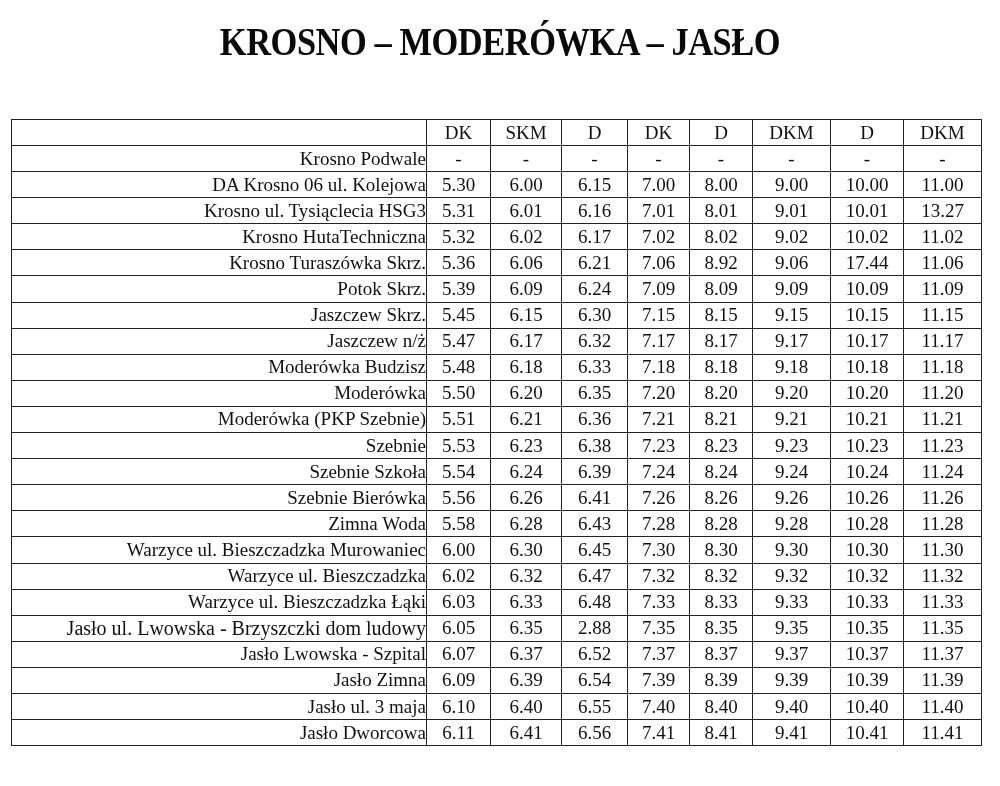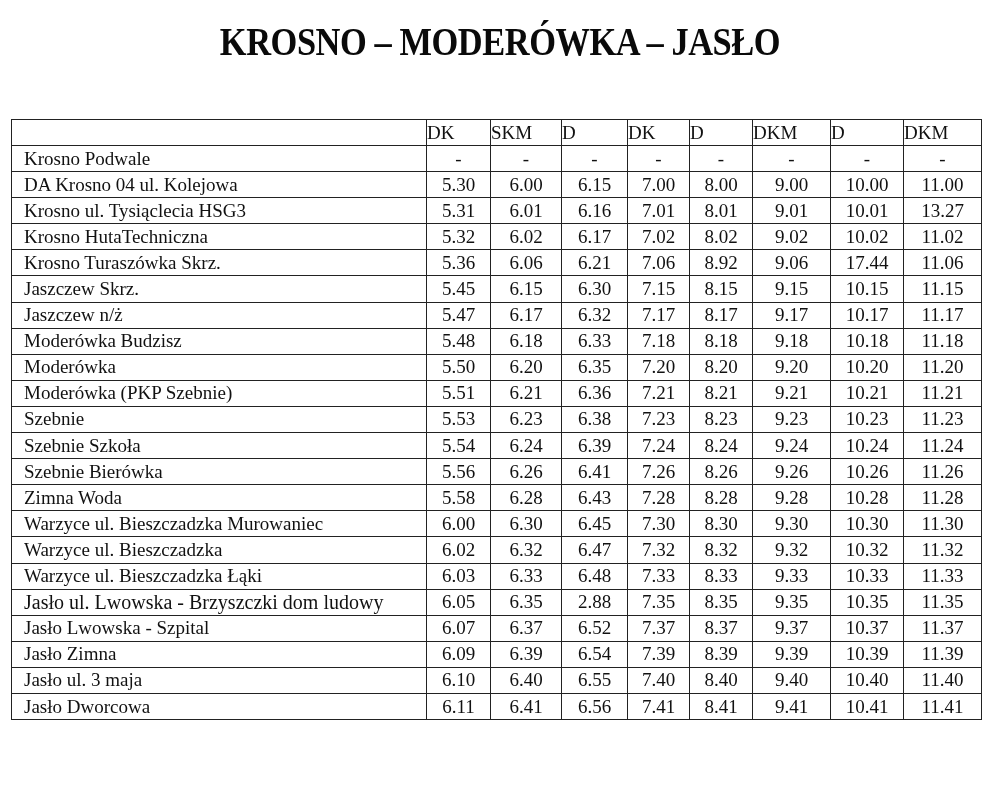--- a/index.html
+++ b/index.html
@@ -43,24 +43,24 @@
       border: 1.5px solid #222222;
       height: 25.1px;
       padding: 0;
       line-height: 24px;
       font-weight: normal;
       white-space: nowrap;
       overflow: hidden;
     }
     table.timetable th {
       height: 25px;
-      text-align: left;
+      text-align: center;
     }
     table.timetable td.stop {
-      text-align: left;
+      text-align: right;
       padding-left: 12px;
     }
     table.timetable td.stop.small {
       font-size: 20px;
     }
     table.timetable td.time {
       text-align: center;
     }
     col.c-stop { width: 415px; }
     col.c1 { width: 64px; }
@@ -108,21 +108,21 @@
         <td class="time">-</td>
         <td class="time">-</td>
         <td class="time">-</td>
         <td class="time">-</td>
         <td class="time">-</td>
         <td class="time">-</td>
         <td class="time">-</td>
         <td class="time">-</td>
       </tr>
       <tr>
-        <td class="stop">DA Krosno 04 ul. Kolejowa</td>
+        <td class="stop">DA Krosno 06 ul. Kolejowa</td>
         <td class="time">5.30</td>
         <td class="time">6.00</td>
         <td class="time">6.15</td>
         <td class="time">7.00</td>
         <td class="time">8.00</td>
         <td class="time">9.00</td>
         <td class="time">10.00</td>
         <td class="time">11.00</td>
       </tr>
       <tr>
@@ -152,20 +152,31 @@
         <td class="time">5.36</td>
         <td class="time">6.06</td>
         <td class="time">6.21</td>
         <td class="time">7.06</td>
         <td class="time">8.92</td>
         <td class="time">9.06</td>
         <td class="time">17.44</td>
         <td class="time">11.06</td>
       </tr>
       <tr>
+        <td class="stop">Potok Skrz.</td>
+        <td class="time">5.39</td>
+        <td class="time">6.09</td>
+        <td class="time">6.24</td>
+        <td class="time">7.09</td>
+        <td class="time">8.09</td>
+        <td class="time">9.09</td>
+        <td class="time">10.09</td>
+        <td class="time">11.09</td>
+      </tr>
+      <tr>
         <td class="stop">Jaszczew Skrz.</td>
         <td class="time">5.45</td>
         <td class="time">6.15</td>
         <td class="time">6.30</td>
         <td class="time">7.15</td>
         <td class="time">8.15</td>
         <td class="time">9.15</td>
         <td class="time">10.15</td>
         <td class="time">11.15</td>
       </tr>

